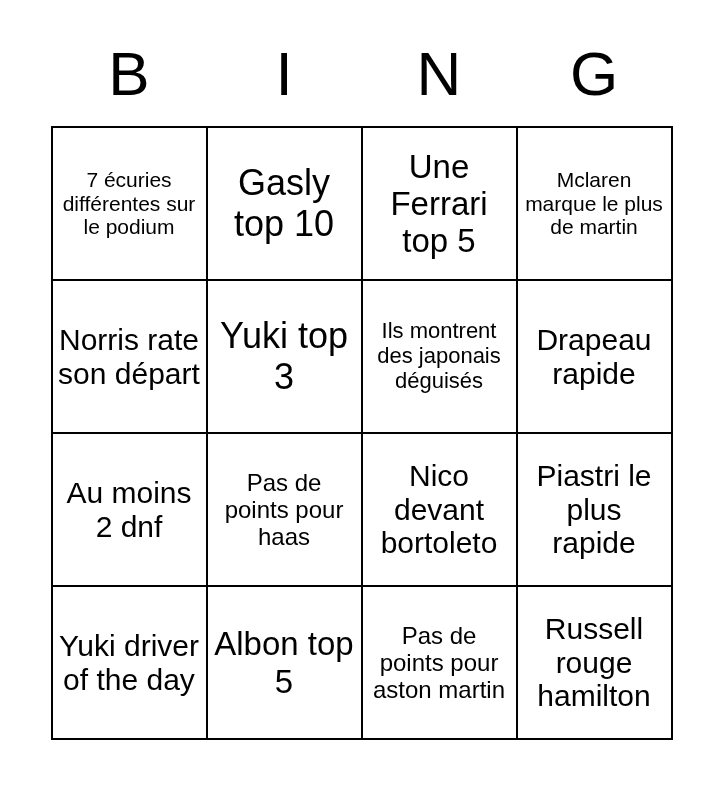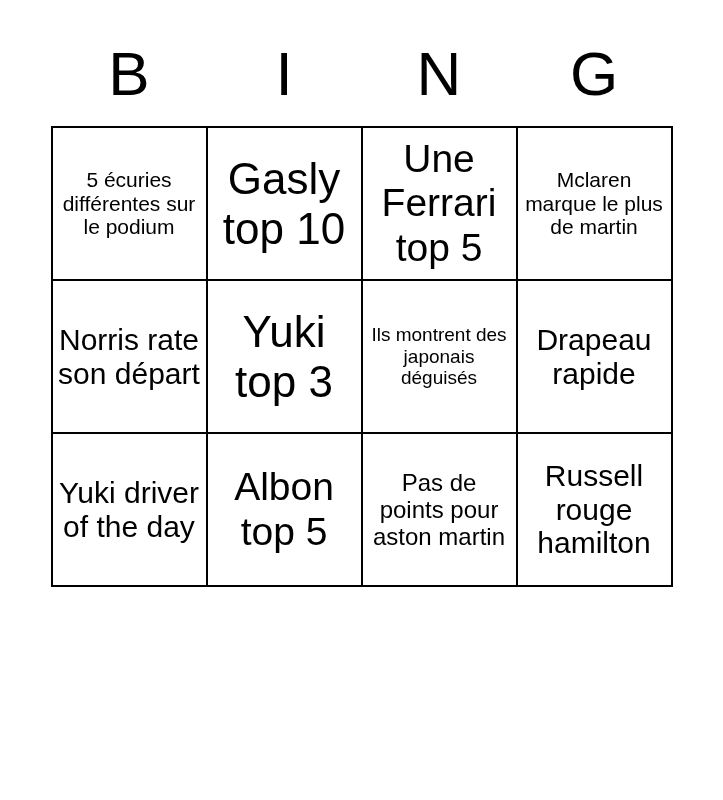--- a/index.html
+++ b/index.html
@@ -46,52 +46,58 @@
     border: 2px solid #000000;
     width: 155px;
     height: 153px;
     text-align: center;
     vertical-align: middle;
     padding: 2px 4px;
     box-sizing: border-box;
     font-family: "Liberation Sans", sans-serif;
     line-height: 1.13;
   }
-  .fs-xl { font-size: 44px; }
-  .fs-lg { font-size: 39px; }
+  .fs-xl { font-size: 36px; }
+  .fs-lg { font-size: 33px; }
   .fs-md { font-size: 30px; }
   .fs-sm { font-size: 24px; }
   .fs-xs { font-size: 21px; }
-  .fs-xxs { font-size: 19px; }
+  .fs-xxs { font-size: 22px; }
 </style>
 </head>
 <body>
 
 <div class="bingo-card">
 
   <div class="header-row">
     <div class="header-cell">B</div>
     <div class="header-cell">I</div>
     <div class="header-cell">N</div>
     <div class="header-cell">G</div>
   </div>
 
   <table class="grid">
     <tbody>
       <tr>
-        <td class="fs-xs">5 écuries différentes sur le podium</td>
+        <td class="fs-xs">7 écuries différentes sur le podium</td>
         <td class="fs-xl">Gasly top 10</td>
         <td class="fs-lg">Une Ferrari top 5</td>
         <td class="fs-xs">Mclaren marque le plus de martin</td>
       </tr>
       <tr>
         <td class="fs-md">Norris rate son départ</td>
         <td class="fs-xl">Yuki top 3</td>
         <td class="fs-xxs">Ils montrent des japonais déguisés</td>
         <td class="fs-md">Drapeau rapide</td>
+      </tr>
+      <tr>
+        <td class="fs-md">Au moins 2 dnf</td>
+        <td class="fs-sm">Pas de points pour haas</td>
+        <td class="fs-md">Nico devant bortoleto</td>
+        <td class="fs-md">Piastri le plus rapide</td>
       </tr>
       <tr>
         <td class="fs-md">Yuki driver of the day</td>
         <td class="fs-lg">Albon top 5</td>
         <td class="fs-sm">Pas de points pour aston martin</td>
         <td class="fs-md">Russell rouge hamilton</td>
       </tr>
     </tbody>
   </table>
 

